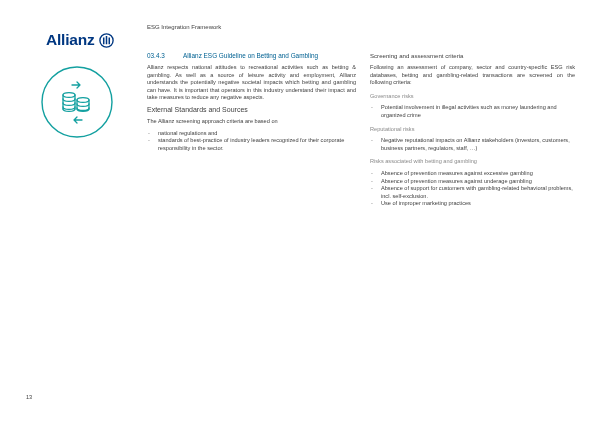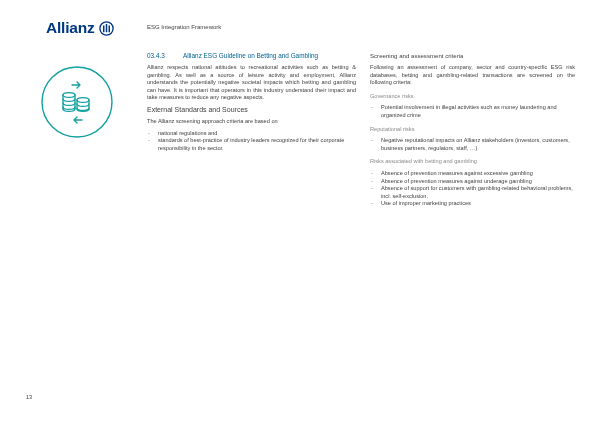--- a/index.html
+++ b/index.html
@@ -1,18 +1,18 @@
 <!DOCTYPE html>
 <html><head>
   <meta charset="utf-8">
   <style>
     html, body { margin: 0; padding: 0; background: #ffffff; }
     body { width: 600px; height: 424px; position: relative; overflow: hidden;
            font-family: "Liberation Sans", sans-serif; color: #414141; }
-    .logo { position: absolute; left: 46px; top: 19px; display: flex; align-items: center; gap: 4px; }
+    .logo { position: absolute; left: 46px; top: 31px; display: flex; align-items: center; gap: 4px; }
     .logo-text { font-family: "Liberation Sans", sans-serif; font-weight: bold; font-size: 15.5px; color: #003781; letter-spacing: -0.2px; }
     .logo-mark { width: 15px; height: 15px; }
     .header-title { position: absolute; left: 147px; top: 24px; font-size: 6px; color: #414141; }
     .icon-circle { position: absolute; left: 41px; top: 66px; width: 72px; height: 72px; }
     .col { position: absolute; font-size: 5.6px; line-height: 7.6px; color: #414141; }
     .col-left { left: 147px; top: 52px; width: 209px; }
     .col-right { left: 370px; top: 52px; width: 205px; }
     .sec-head { display: flex; color: #006192; font-size: 6.4px; line-height: 8px; margin-bottom: 4px; }
     .sec-num { width: 36px; }
     .para { text-align: justify; margin: 0; }

